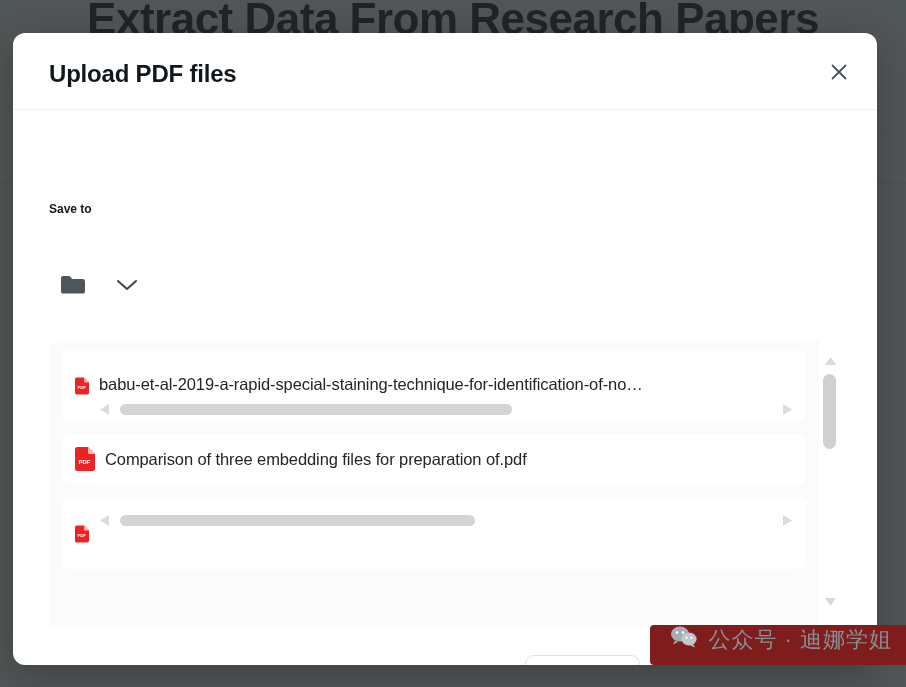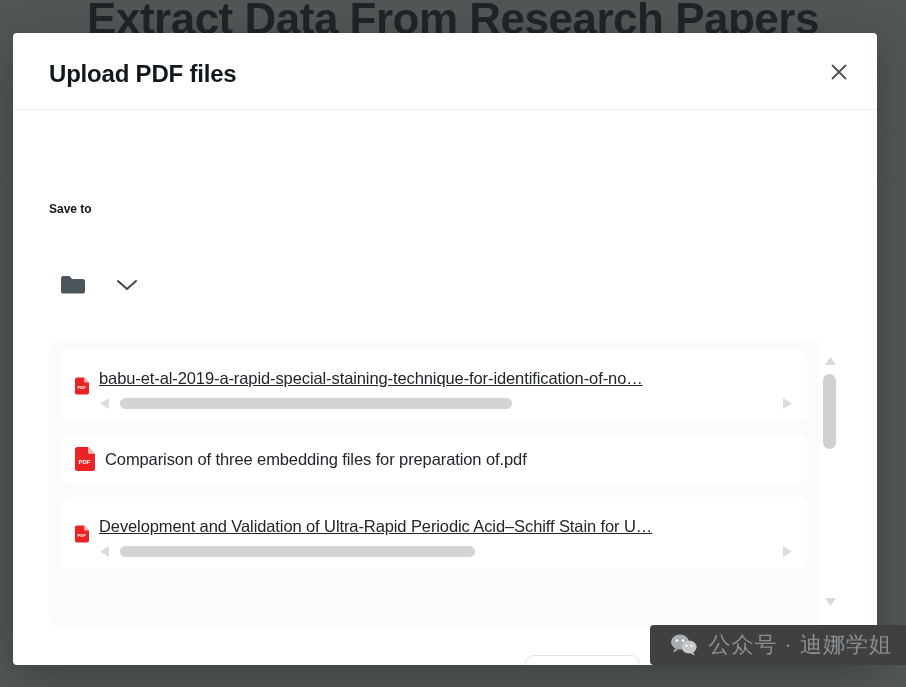--- a/index.html
+++ b/index.html
@@ -63,21 +63,21 @@
   }
 
   
   .modal {
     position: absolute;
     left: 13px;
     top: 33px;
     width: 864px;
     height: 632px;
     background: #ffffff;
-    border-radius: 4px;
+    border-radius: 12px;
     box-shadow: 0 10px 40px rgba(0,0,0,0.25);
     z-index: 10;
     overflow: hidden;
     display: flex;
     flex-direction: column;
   }
 
   .modal-header {
     position: relative;
     height: 76px;
@@ -192,22 +192,21 @@
   .file-name {
     font-size: 16.5px;
     color: #21262b;
     white-space: nowrap;
     overflow: hidden;
     letter-spacing: -0.1px;
   }
   .file-row.with-scroll .file-name {
     font-size: 16.5px;
     display: block;
-    margin-top: 12px;
-    text-decoration: underline;
+    margin-top: 18px;
   }
   .file-col {
     display: flex;
     flex-direction: column;
     flex: 1 1 auto;
     min-width: 0;
   }
 
   
   .hscroll {
@@ -298,23 +297,23 @@
     padding: 15px 26px;
   }
 
   
   .watermark {
     position: absolute;
     right: 0px;
     bottom: 22px;
     height: 40px;
     padding: 0 14px 0 20px;
-    background: #404040;
-    display: flex;
-    align-items: center;
+    background: #7f1d1d;
+    display: flex;
+    align-items: flex-start;
     gap: 10px;
     z-index: 20;
     border-radius: 4px 0 0 4px;
   }
   .wm-icon svg { display: block; }
   .wm-text {
     font-size: 22px;
     color: #8a8f94;
     letter-spacing: 1px;
     white-space: nowrap;
@@ -407,21 +406,20 @@
 
           <div class="file-row with-scroll">
             <span class="pdf-icon">
               <svg viewBox="0 0 20 24">
                 <path d="M0 2.5 A2.5 2.5 0 0 1 2.5 0 H13 L20 7 V21.5 A2.5 2.5 0 0 1 17.5 24 H2.5 A2.5 2.5 0 0 1 0 21.5 Z" fill="#ED2224"></path>
                 <path d="M13 0 L20 7 H14.2 A1.2 1.2 0 0 1 13 5.8 Z" fill="#fbb4b4"></path>
                 <text x="9.5" y="17" font-family="Liberation Sans, sans-serif" font-size="6" font-weight="bold" fill="#ffffff" text-anchor="middle">PDF</text>
               </svg>
             </span>
             <span class="file-col">
-              <span class="file-name">Development and Validation of Ultra-Rapid Periodic Acid–Schiff Stain for U…</span>
               <span class="hscroll">
                 <span class="hs-arrow">
                   <svg width="11" height="13" viewBox="0 0 11 13">
                       <path d="M10 1 L10 12 L1 6.5 Z" fill="#dcdcdc"></path>
                     </svg>
                 </span>
                 <span class="hs-track">
                   <span class="hs-thumb" style="width:355px"></span>
                 </span>
                 <span class="hs-arrow">

